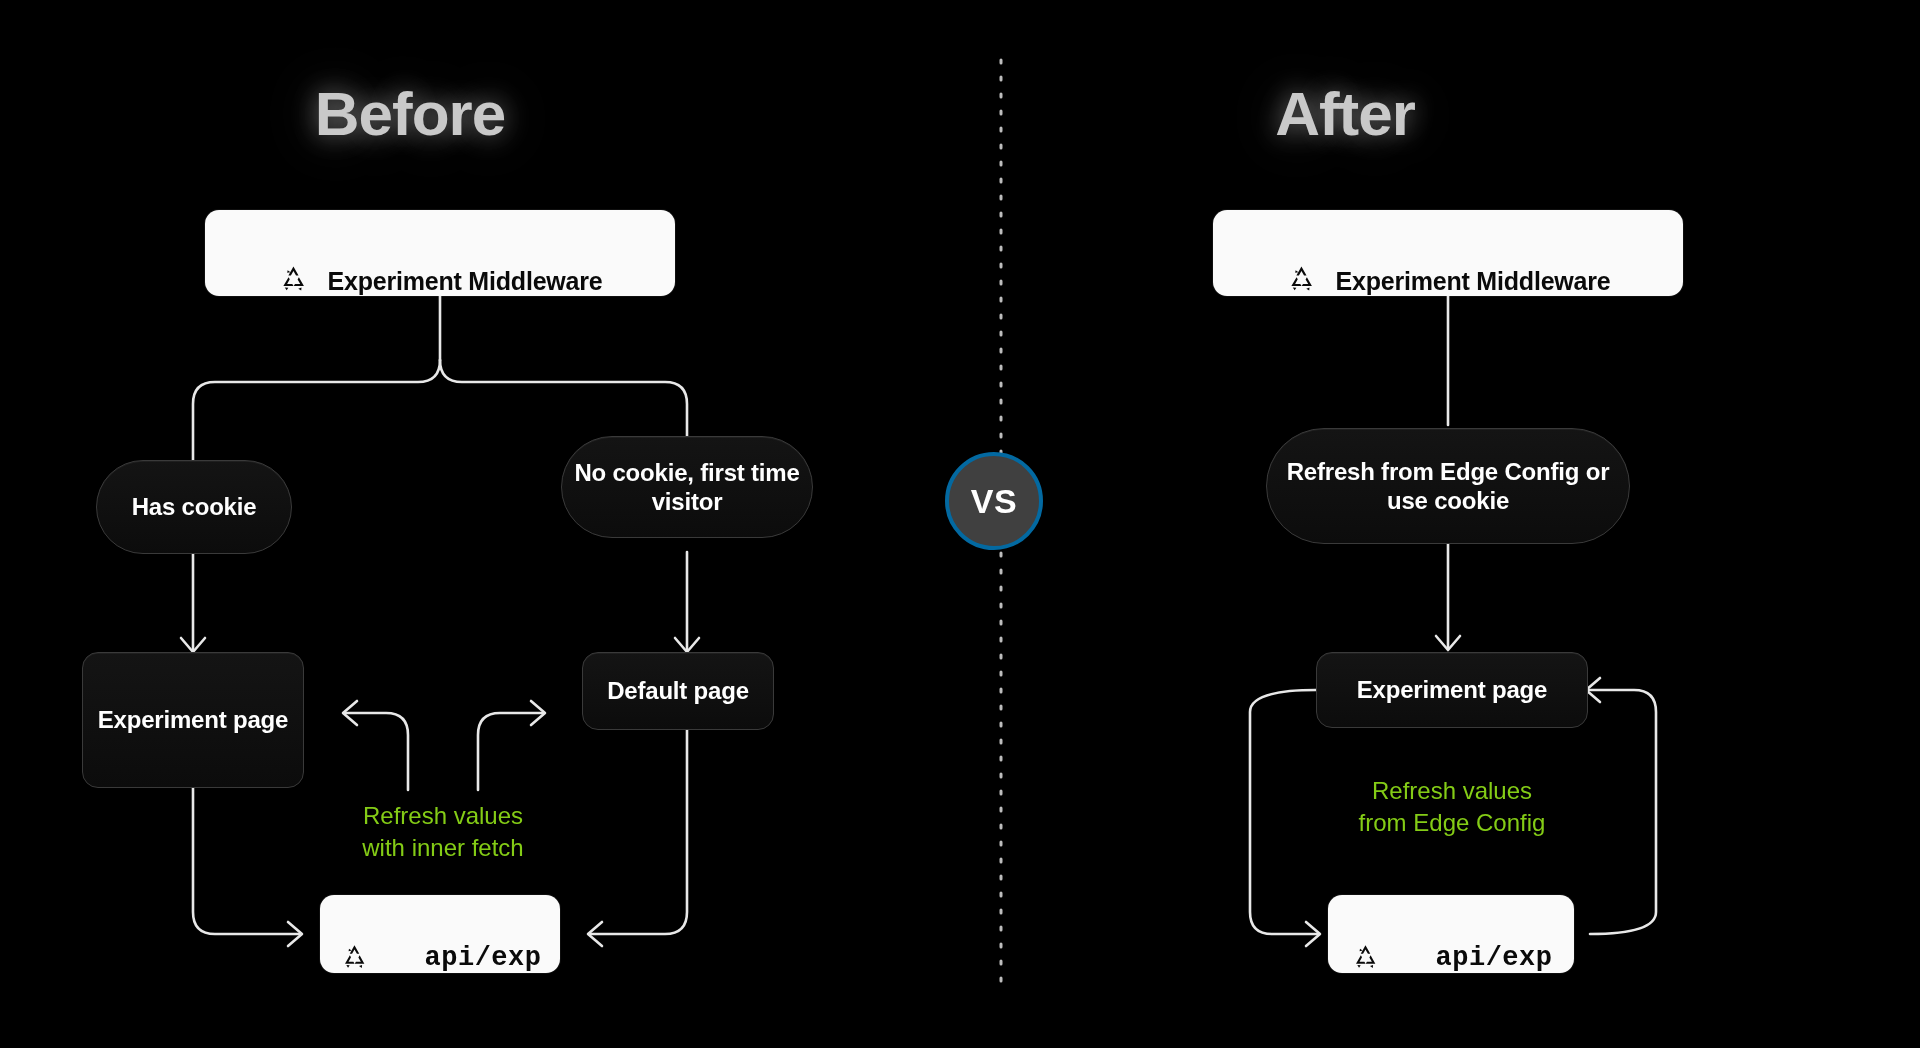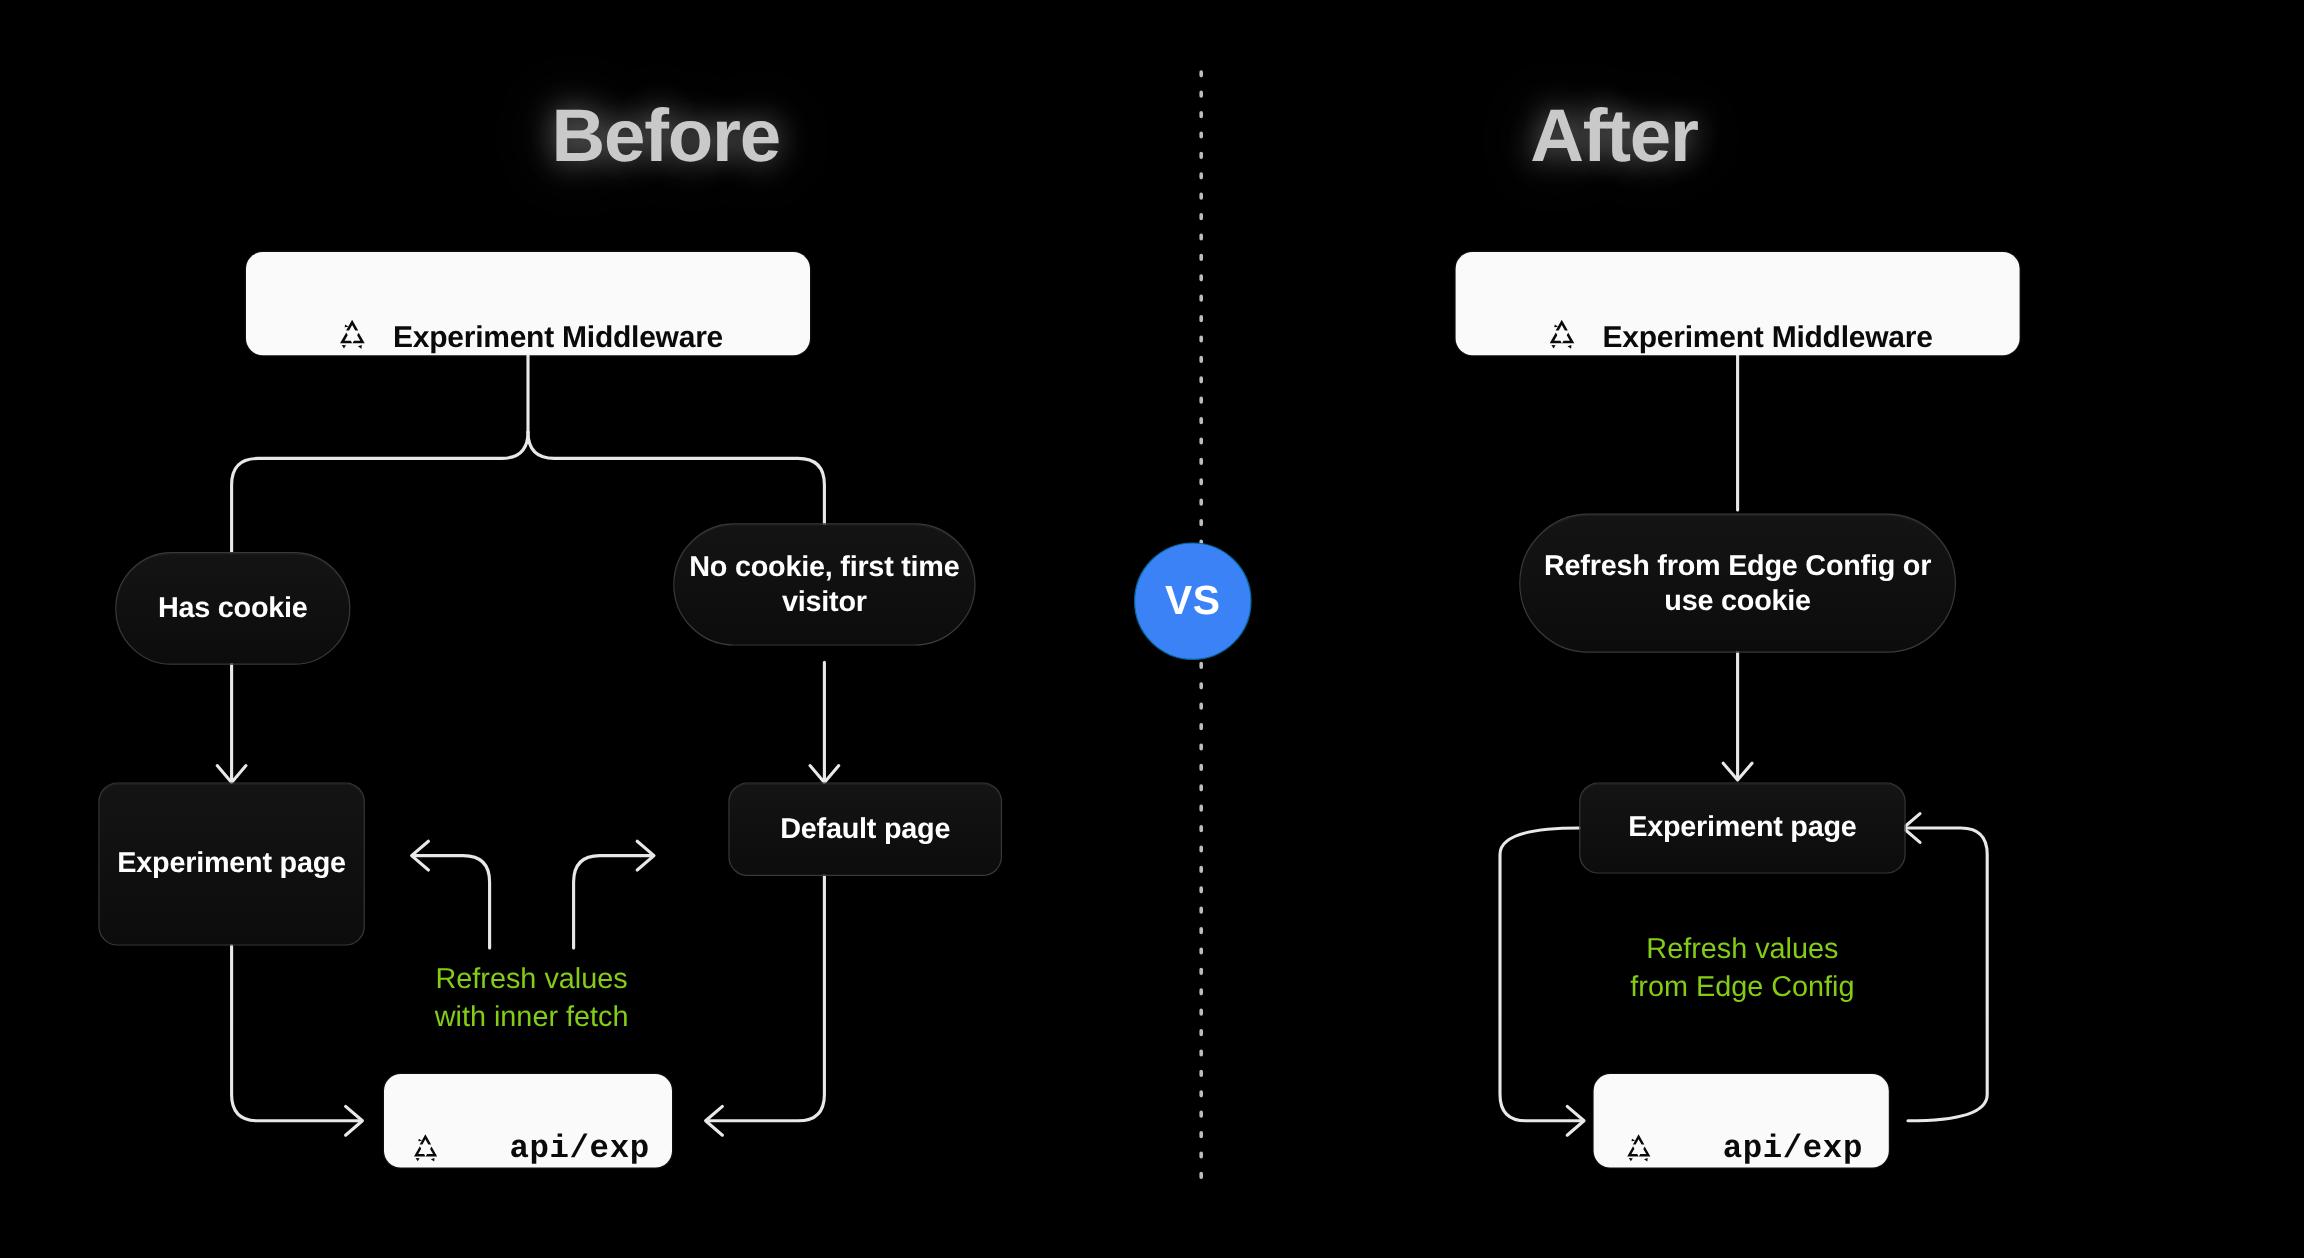--- a/index.html
+++ b/index.html
@@ -30,21 +30,21 @@
     position: absolute;
     font-size: 62px;
     font-weight: 700;
     letter-spacing: -1px;
     color: #c9c9c9;
     text-shadow: 0 0 26px rgba(255,255,255,0.45),
                  0 0 60px rgba(255,255,255,0.18);
     text-align: center;
     white-space: nowrap;
   }
-  #title-before { left: 170px; top: 78px; width: 480px; text-align: right; }
+  #title-before { left: 170px; top: 78px; width: 480px; }
   #title-after  { left: 1105px; top: 78px; width: 480px; }
 
   
   .node-white {
     position: absolute;
     background: #fafafa;
     color: #0a0a0a;
     border-radius: 14px;
     display: flex;
     align-items: flex-end;
@@ -91,22 +91,22 @@
     text-align: center;
     white-space: pre-line;
   }
 
   
   #vs-badge {
     position: absolute;
     width: 98px; height: 98px;
     left: 945px; top: 452px;
     border-radius: 50%;
-    background: #3b82f6;
-    border: 1px solid #0369a1;
+    background: #404040;
+    border: 4px solid #0369a1;
     display: flex;
     align-items: center;
     justify-content: center;
     font-size: 34px;
     font-weight: 700;
     color: #ffffff;
     letter-spacing: 0.5px;
     z-index: 5;
   }
 
@@ -206,21 +206,21 @@
   <div class="node-dark node-pill" style="left:561px; top:436px; width:252px; height:102px;">
     <span>No cookie,
 first time visitor</span>
   </div>
 
   <div class="node-dark" style="left:82px; top:652px; width:222px; height:136px;">
     <span>Experiment
 page</span>
   </div>
 
-  <div class="node-dark" style="left:607px; top:652px; width:228px; height:78px;">
+  <div class="node-dark" style="left:582px; top:652px; width:192px; height:78px;">
     <span>Default page</span>
   </div>
 
   <div class="caption" style="left:283px; top:800px; width:320px;">Refresh values
 with inner fetch</div>
 
   <div class="node-white mono" style="left:320px; top:895px; width:240px; height:78px;">
     <span class="logo">
       <svg class="logo-svg" width="32" height="32" viewBox="0 0 48 48" xmlns="http://www.w3.org/2000/svg">
         <g fill="#0a0a0a">

